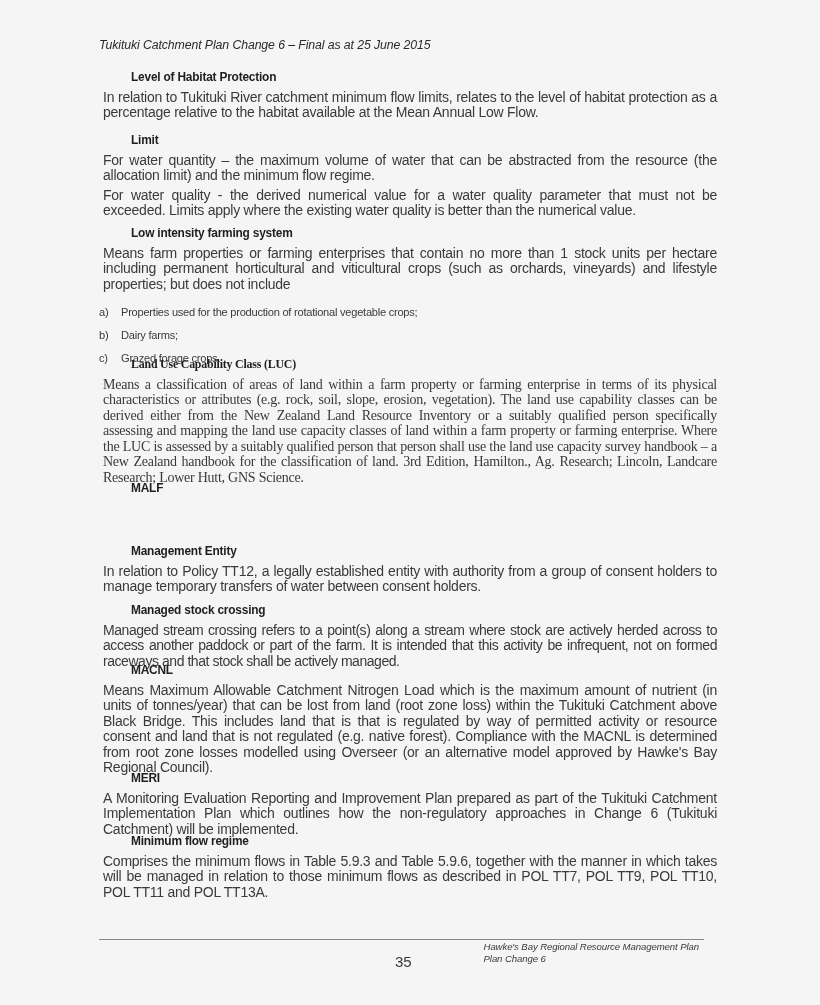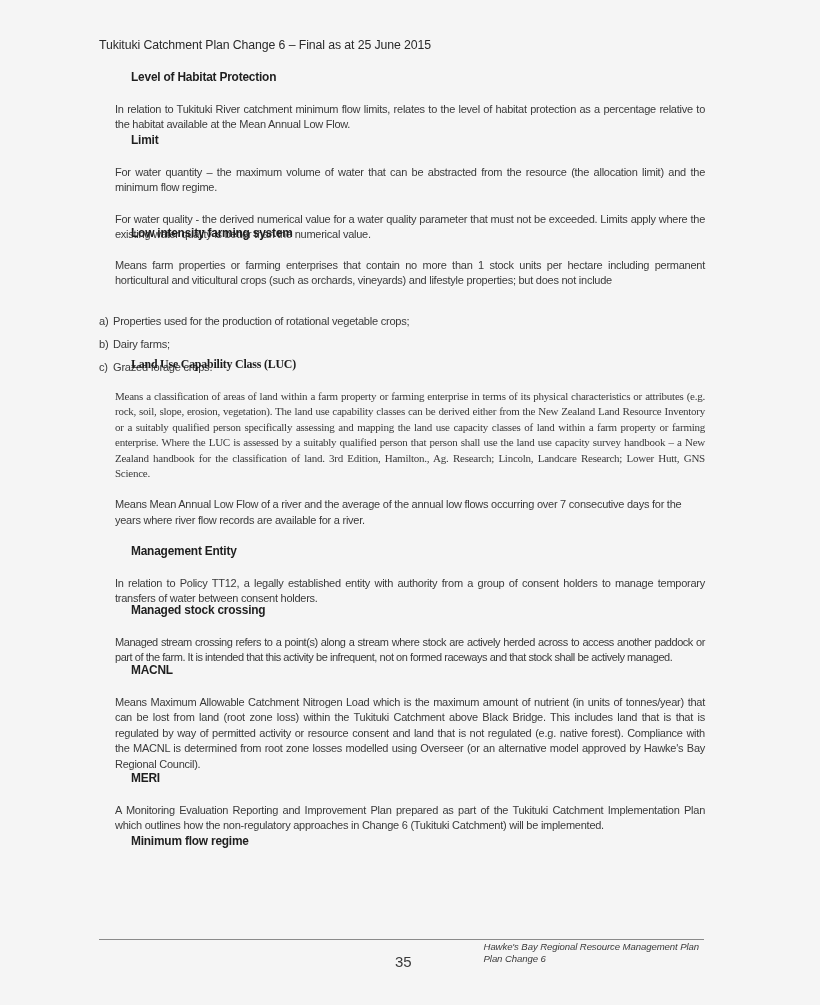--- a/index.html
+++ b/index.html
@@ -22,61 +22,62 @@
       width: 622px;
     }
     .header {
       position: absolute;
       top: 38px;
       left: 0;
       font-size: 12.3px;
       color: #2a2a2a;
       letter-spacing: -0.1px;
       white-space: nowrap;
+      font-style: italic;
     }
     .section {
       position: absolute;
       left: 0;
       width: 622px;
     }
     .term {
       font-weight: bold;
       font-size: 11.9px;
       line-height: 15.5px;
       color: #1e1e1e;
       letter-spacing: -0.2px;
       padding-left: 32px;
     }
     .def {
-      font-size: 11px;
+      font-size: 14px;
       line-height: 15.5px;
       text-align: justify;
       color: #3a3a3a;
       letter-spacing: -0.25px;
-      margin: 16px;
+      margin: 4px;
     }
     .def.nojust {
       text-align: left;
     }
     .list-item {
       position: relative;
       font-size: 11.1px;
       line-height: 15.5px;
       color: #3a3a3a;
       letter-spacing: -0.25px;
       height: 23px;
     }
     .list-item .marker {
       position: absolute;
       left: 0;
       top: 0;
     }
     .list-item .text {
       position: absolute;
-      left: 14px;
+      left: 22px;
       top: 0;
       white-space: nowrap;
     }
     .footer-line {
       position: absolute;
       left: 0;
       top: 939px;
       width: 605px;
       height: 1px;
       background: #8a8a8a;
@@ -135,21 +136,21 @@
       <span class="text">Grazed forage crops.</span>
     </div>
   </div>
 
   <div class="section" style="top:357px;font-family:Liberation Serif, serif;">
     <div class="term">Land Use Capability Class (LUC)</div>
     <p class="def">Means a classification of areas of land within a farm property or farming enterprise in terms of its physical characteristics or attributes (e.g. rock, soil, slope, erosion, vegetation).  The land use capability classes can be derived either from the New Zealand Land Resource Inventory or a suitably qualified person specifically assessing and mapping the land use capacity classes of land within a farm property or farming enterprise.  Where the LUC is assessed by a suitably qualified person that person shall use the land use capacity survey handbook – a New Zealand handbook for the classification of land.  3rd Edition, Hamilton., Ag. Research; Lincoln, Landcare Research; Lower Hutt, GNS Science.</p>
   </div>
 
   <div class="section" style="top:481px;">
-    <p class="def nojust">Means Mean Annual Low Flow of a river and the average of the annual low flows occurring over 7 consecutive days for the years where river flow records are available for a river.</p>
+    <div class="term">MALF</div>
   </div>
 
   <div class="section" style="top:544px;">
     <div class="term">Management Entity</div>
     <p class="def">In relation to Policy TT12, a legally established entity with authority from a group of consent holders to manage temporary transfers of water between consent holders.</p>
   </div>
 
   <div class="section" style="top:603px;">
     <div class="term">Managed stock crossing</div>
     <p class="def" style="letter-spacing:-0.45px;">Managed stream crossing refers to a point(s) along a stream where stock are actively herded across to access another paddock or part of the farm. It is intended that this activity be infrequent, not on formed raceways and that stock shall be actively managed.</p>
@@ -160,20 +161,21 @@
     <p class="def">Means Maximum Allowable Catchment Nitrogen Load which is the maximum amount of nutrient (in units of tonnes/year) that can be lost from land (root zone loss) within the Tukituki Catchment above Black Bridge.  This includes land that is that is regulated by way of permitted activity or resource consent and land that is not regulated (e.g. native forest).  Compliance with the MACNL is determined from root zone losses modelled using Overseer (or an alternative model approved by Hawke's Bay Regional Council).</p>
   </div>
 
   <div class="section" style="top:771px;">
     <div class="term">MERI</div>
     <p class="def">A Monitoring Evaluation Reporting and Improvement Plan prepared as part of the Tukituki Catchment Implementation Plan which outlines how the non-regulatory approaches in Change 6 (Tukituki Catchment) will be implemented.</p>
   </div>
 
   <div class="section" style="top:834px;">
     <div class="term">Minimum flow regime</div>
+    <p class="def">Comprises the minimum flows in Table 5.9.3 and Table 5.9.6, together with the manner in which takes will be managed in relation to those minimum flows as described in POL TT7, POL TT9, POL TT10, POL TT11 and POL TT13A.</p>
   </div>
 
   <div class="footer-line"></div>
   <div class="footer-page">35</div>
   <div class="footer-right">
     <div>Hawke's Bay Regional  Resource Management Plan</div>
     <div>Plan Change 6</div>
   </div>
 
 </div>

